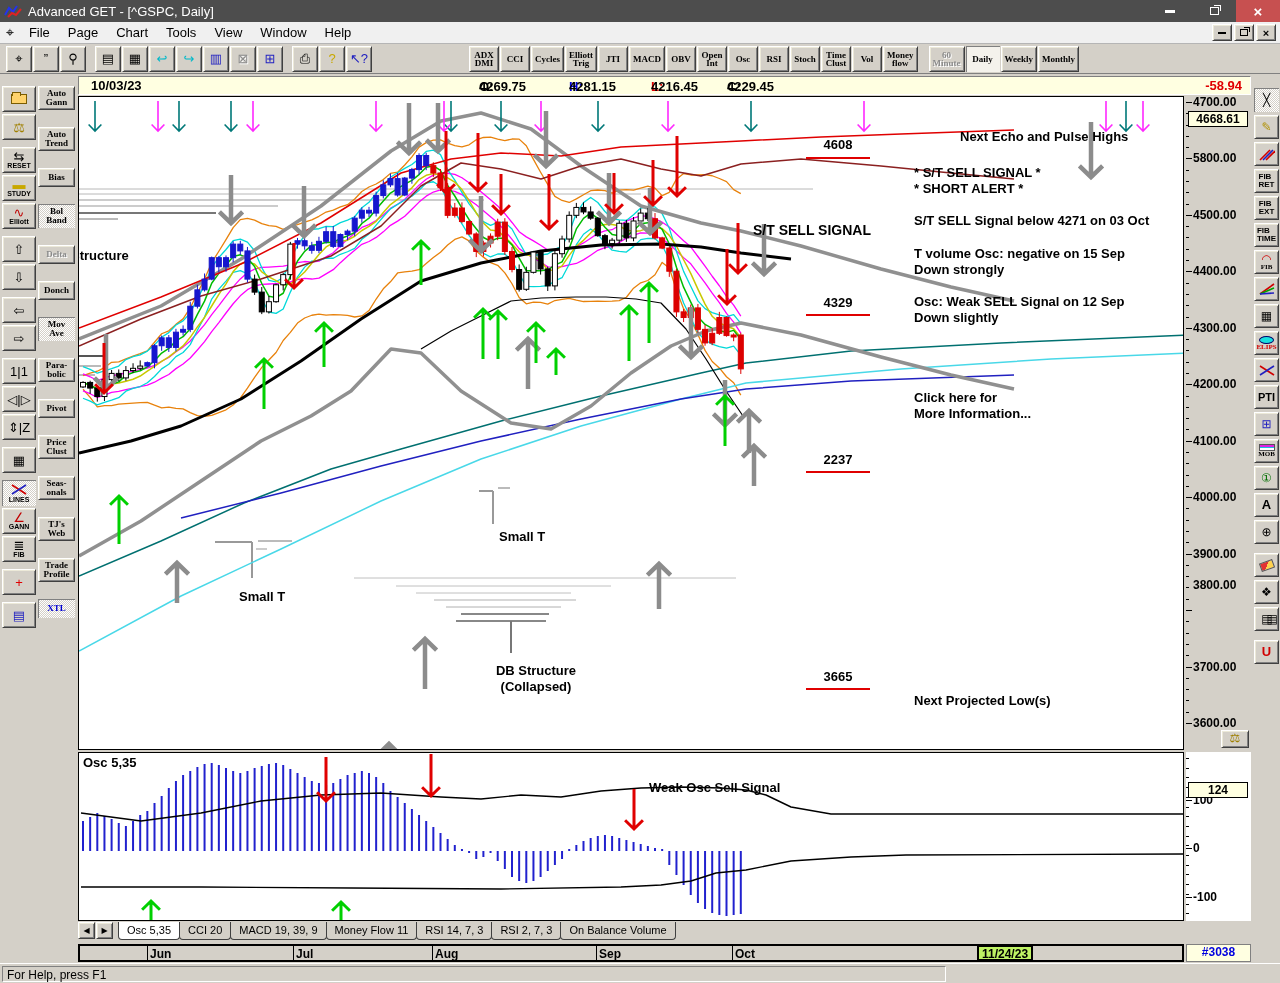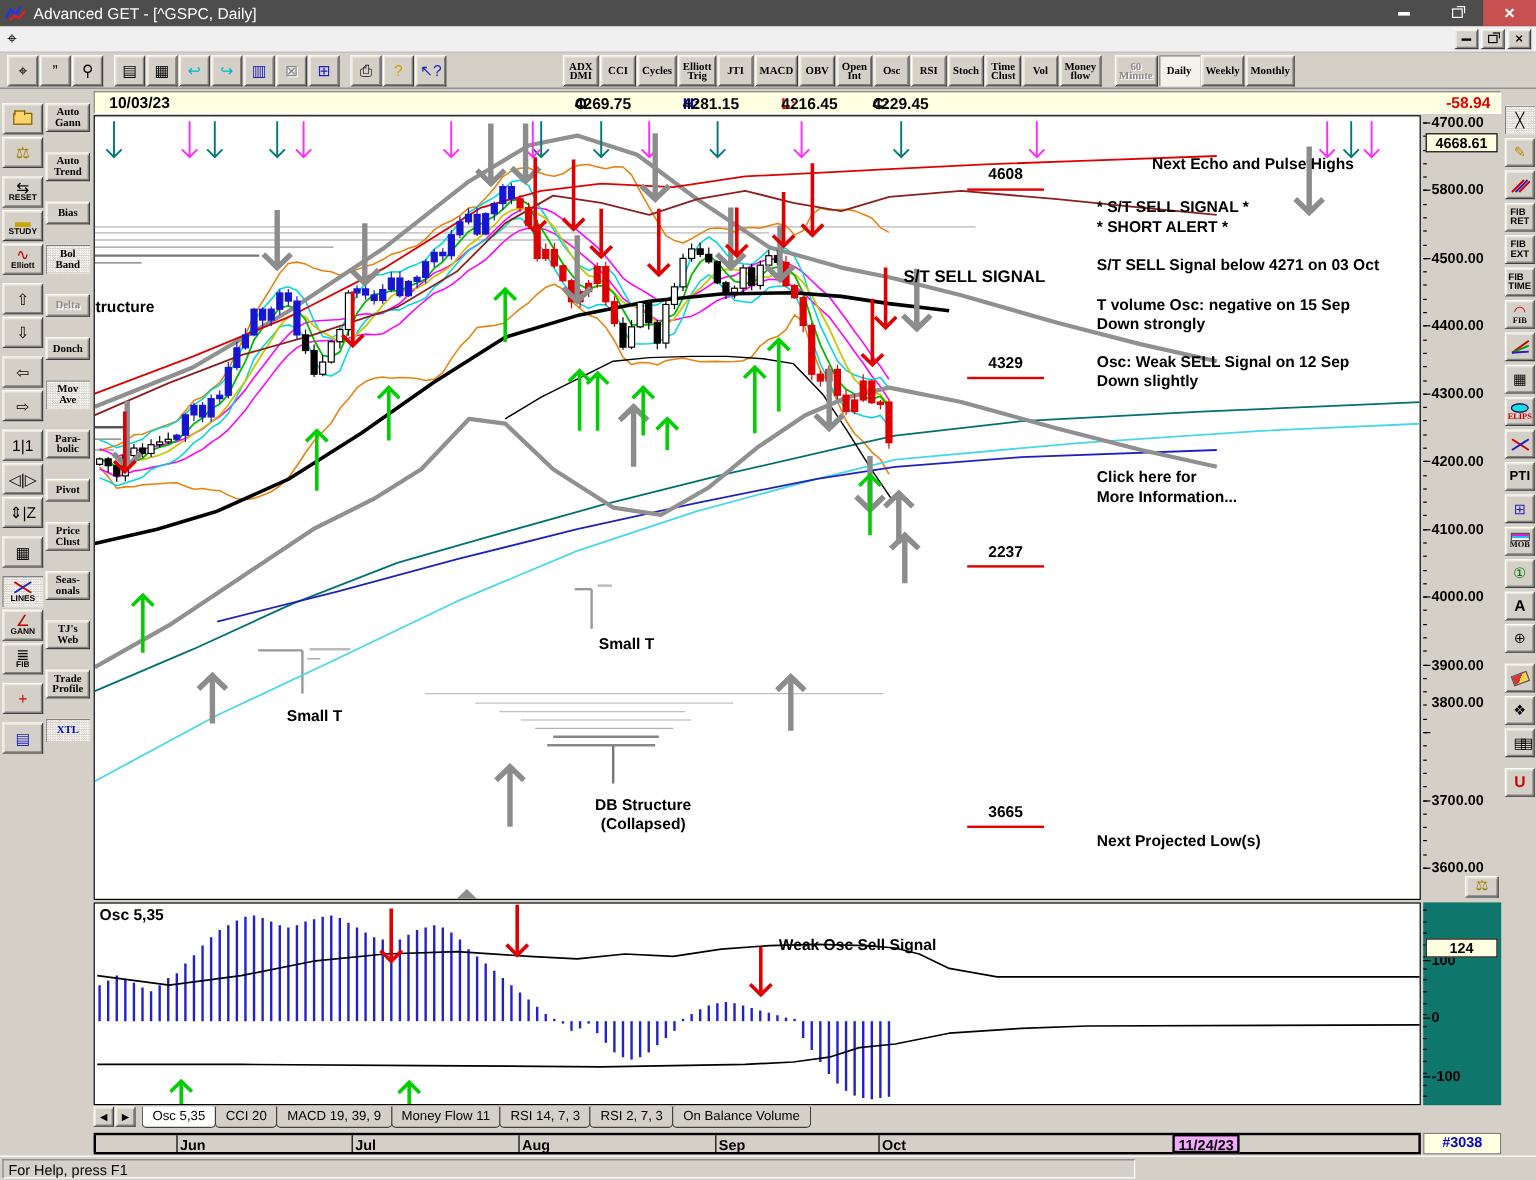--- a/index.html
+++ b/index.html
@@ -45,36 +45,36 @@
   .side-study { width:37px; margin-bottom:17px; font-size:9px; line-height:9px; text-align:center;
     white-space:pre-line; display:flex; align-items:center; justify-content:center;
     font-family:"Liberation Serif", serif; font-weight:bold; }
   .h2l { height:24px; } .h1l { height:19px; }
   #chart { position:absolute; left:78px; top:96px; width:1106px; height:654px; background:#fff;
     border:1px solid #000; overflow:hidden; }
   #oscpanel { position:absolute; left:78px; top:752px; width:1106px; height:169px; background:#fff;
     border:1px solid #000; overflow:hidden; }
   .anno { position:absolute; font-weight:bold; font-size:13px; line-height:16px; white-space:pre-line; }
   #yaxis { position:absolute; left:1186px; top:96px; width:65px; height:654px; background:#d4d0c8; }
-  #oscaxis { position:absolute; left:1186px; top:752px; width:65px; height:169px; background:#0f766e; }
+  #oscaxis { position:absolute; left:1186px; top:752px; width:65px; height:169px; background:#ffffff; }
   .tick { position:absolute; left:0; height:1px; background:#000; }
   .axlabel { position:absolute; left:7px; font-size:12px; font-weight:bold; }
   .axbox { position:absolute; left:2px; width:60px; background:#ffffe1; border:1px solid #000;
     font-size:12px; font-weight:bold; text-align:center; }
   #tabsrow { position:absolute; left:78px; top:922px; width:1106px; height:20px; background:#d4d0c8;
     display:flex; align-items:flex-start; }
   .scrollarr { width:17px; height:17px; font-size:8px; display:flex; align-items:center; justify-content:center; margin-right:1px; }
   .tab { height:18px; padding:2px 8px 0 8px; font-size:11px; border:1px solid #404040; border-top:none;
     border-radius:0 0 4px 4px; background:#d4d0c8; margin-right:-1px; }
   .tab.on { background:#fff; z-index:2; position:relative; }
   #daterow { position:absolute; left:78px; top:944px; width:1106px; height:18px; background:#d4d0c8;
     border:2px solid #000; }
   .month { position:absolute; top:1px; font-size:12px; font-weight:bold; }
   .msep { position:absolute; top:0; width:1px; height:14px; background:#000; }
-  #datebox { position:absolute; top:-1px; height:16px; background:#f0abfc; border:2px solid #000;
+  #datebox { position:absolute; top:-1px; height:16px; background:#bef264; border:2px solid #000;
     font-size:12px; font-weight:bold; padding:0 3px; }
   #pagebox { position:absolute; left:1186px; top:944px; width:65px; height:18px; background:#ffffe1;
     border:1px solid #808080; color:#0000e0; font-weight:bold; font-size:12px; text-align:center; }
   #statusbar { position:absolute; left:0; top:963px; width:1280px; height:20px; background:#d4d0c8;
     border-top:1px solid #fff; font-size:12px; }
   .spanel { position:absolute; top:2px; height:16px; border:1px solid; border-color:#808080 #fff #fff #808080;
     padding:1px 4px; }
   #rstrip { position:absolute; left:1253px; top:88px; width:27px; display:flex; flex-direction:column; align-items:center; }
   .rtool { width:25px; height:24px; margin-bottom:3px; display:flex; flex-direction:column;
     align-items:center; justify-content:center; font-size:12px; line-height:10px; overflow:hidden; }
@@ -101,20 +101,29 @@
       <div class="glyph-min"></div>
     </div>
   <div class="winbtn">
       <div class="glyph-max"></div>
     </div>
   <div class="winbtn" id="close-btn" style="font-size:15px;font-weight:bold">×</div>
 </div>
 
 <div id="menubar">
   <span class="mdi-icon">⌖</span>
+  <div id="menu-items" style="display:flex">
+      <div class="menu-item">File</div>
+      <div class="menu-item">Page</div>
+      <div class="menu-item">Chart</div>
+      <div class="menu-item">Tools</div>
+      <div class="menu-item">View</div>
+      <div class="menu-item">Window</div>
+      <div class="menu-item">Help</div>
+    </div>
   <div class="mdi-btns">
     <div class="sm raised">
         <div class="glyph-min" style="background:#000;width:8px;height:2px"></div>
       </div>
     <div class="sm raised">
         <div class="glyph-max2"></div>
       </div>
     <div class="sm raised" style="font-weight:bold">×</div>
   </div>
 </div>

